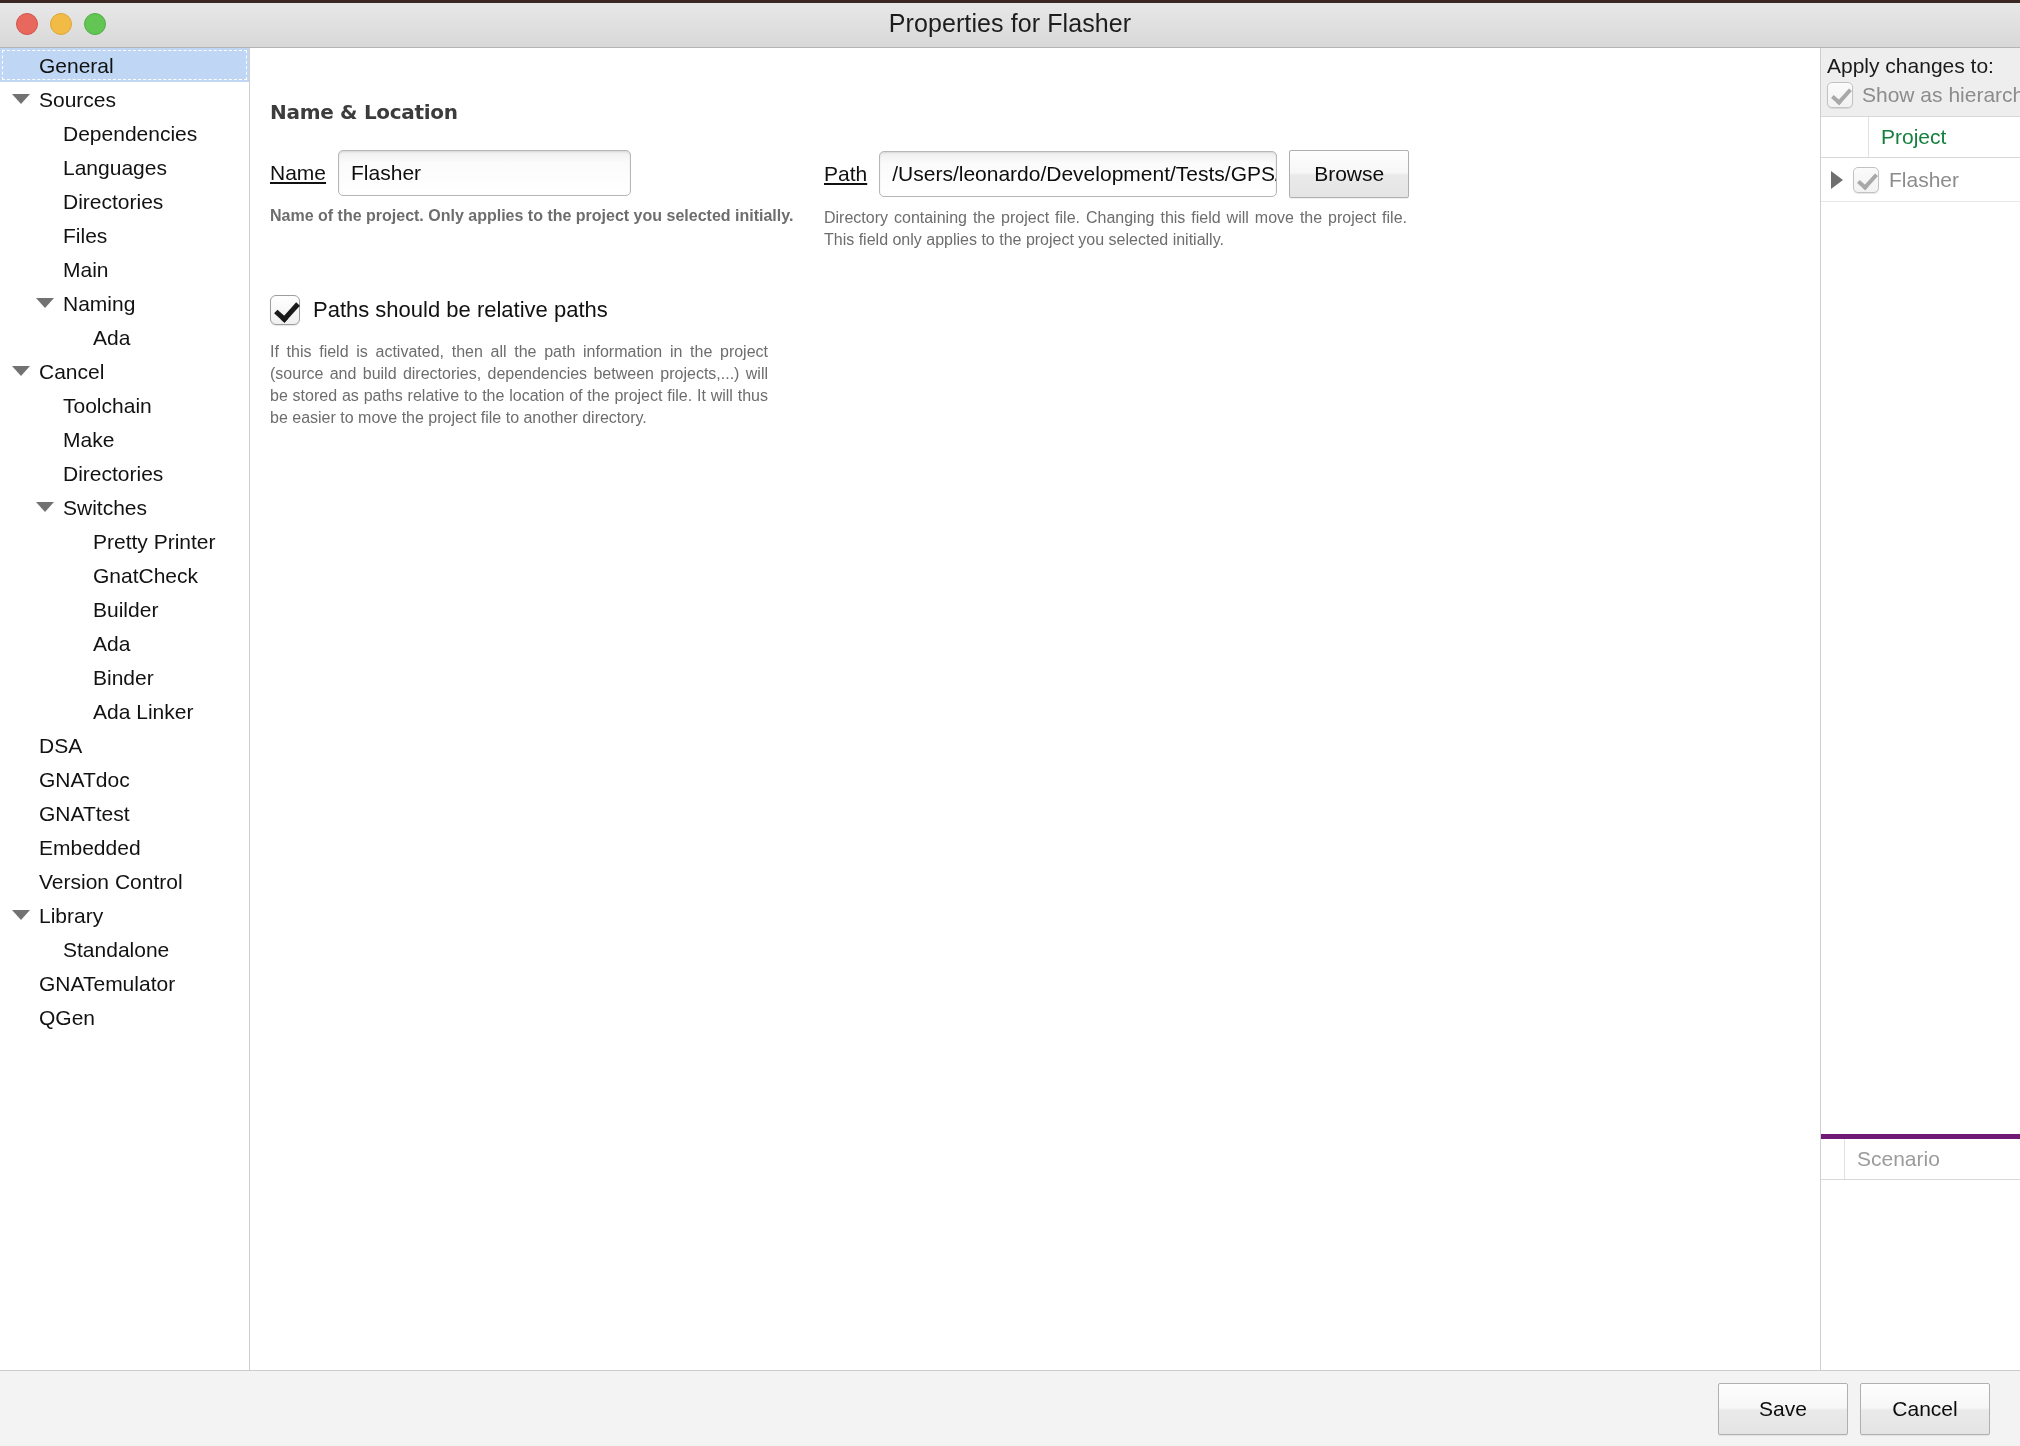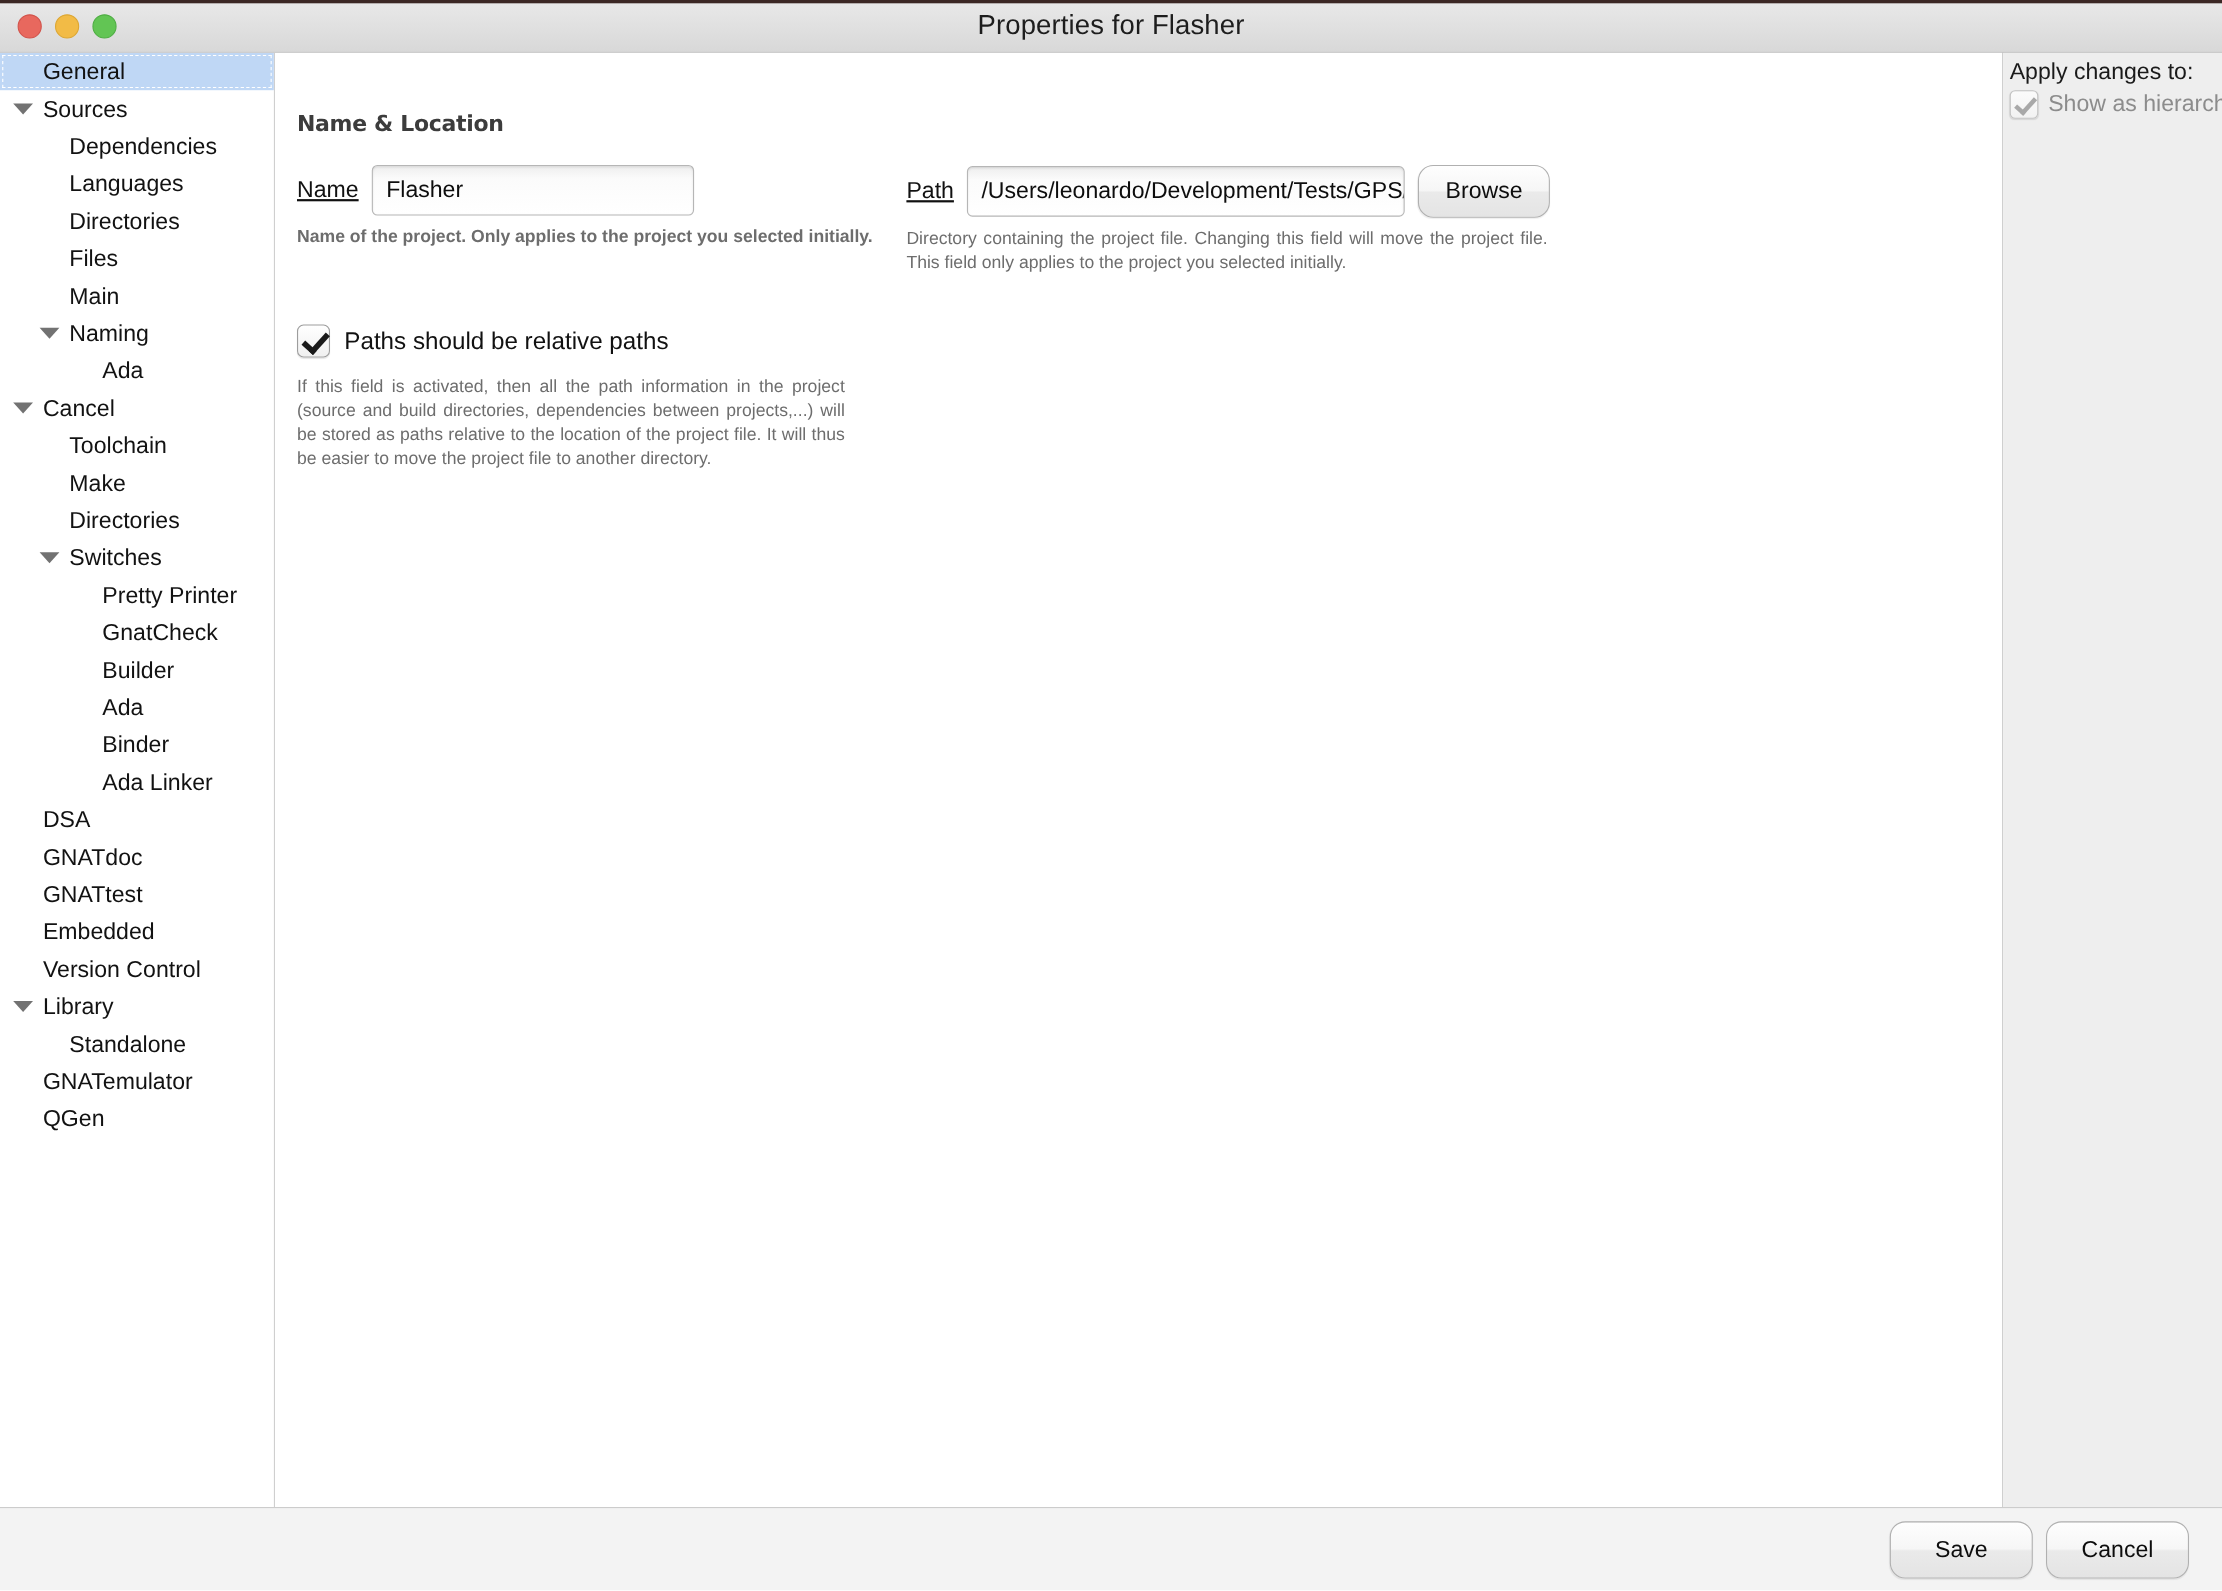--- a/index.html
+++ b/index.html
@@ -159,21 +159,21 @@
     white-space: nowrap;
   }
   #name-input  { width: 293px; }
   #path-input  { width: 398px; }
 
   .btn {
     height: 48px;
     min-width: 120px;
     padding: 0 22px;
     border: 1px solid #b0b0b0;
-    border-radius: 14px;
+    border-radius: 2px;
     background: linear-gradient(to bottom, #fefefe 0%, #f6f6f6 48%, #eaeaea 52%, #e4e4e4 100%);
     box-shadow: 0 1px 1px rgba(0,0,0,0.07);
     font-size: 21px;
     color: #0d0d0d;
     display: inline-flex;
     align-items: center;
     justify-content: center;
     cursor: default;
     font-family: "Liberation Sans", sans-serif;
   }
@@ -226,21 +226,21 @@
   }
   #relative-paths-desc { margin-top: 16px; width: 498px; }
 
   
   #rightpanel {
     width: 200px;
     flex: 0 0 200px;
     border-left: 1px solid #cfcfcf;
     background: #ffffff;
     display: flex;
-    flex-direction: row;
+    flex-direction: column;
     min-width: 0;
   }
   #apply-header {
     background: #eeeeee;
     padding: 6px 0 8px 6px;
   }
   .apply-title {
     font-size: 21px;
     color: #1a1a1a;
     white-space: nowrap;

